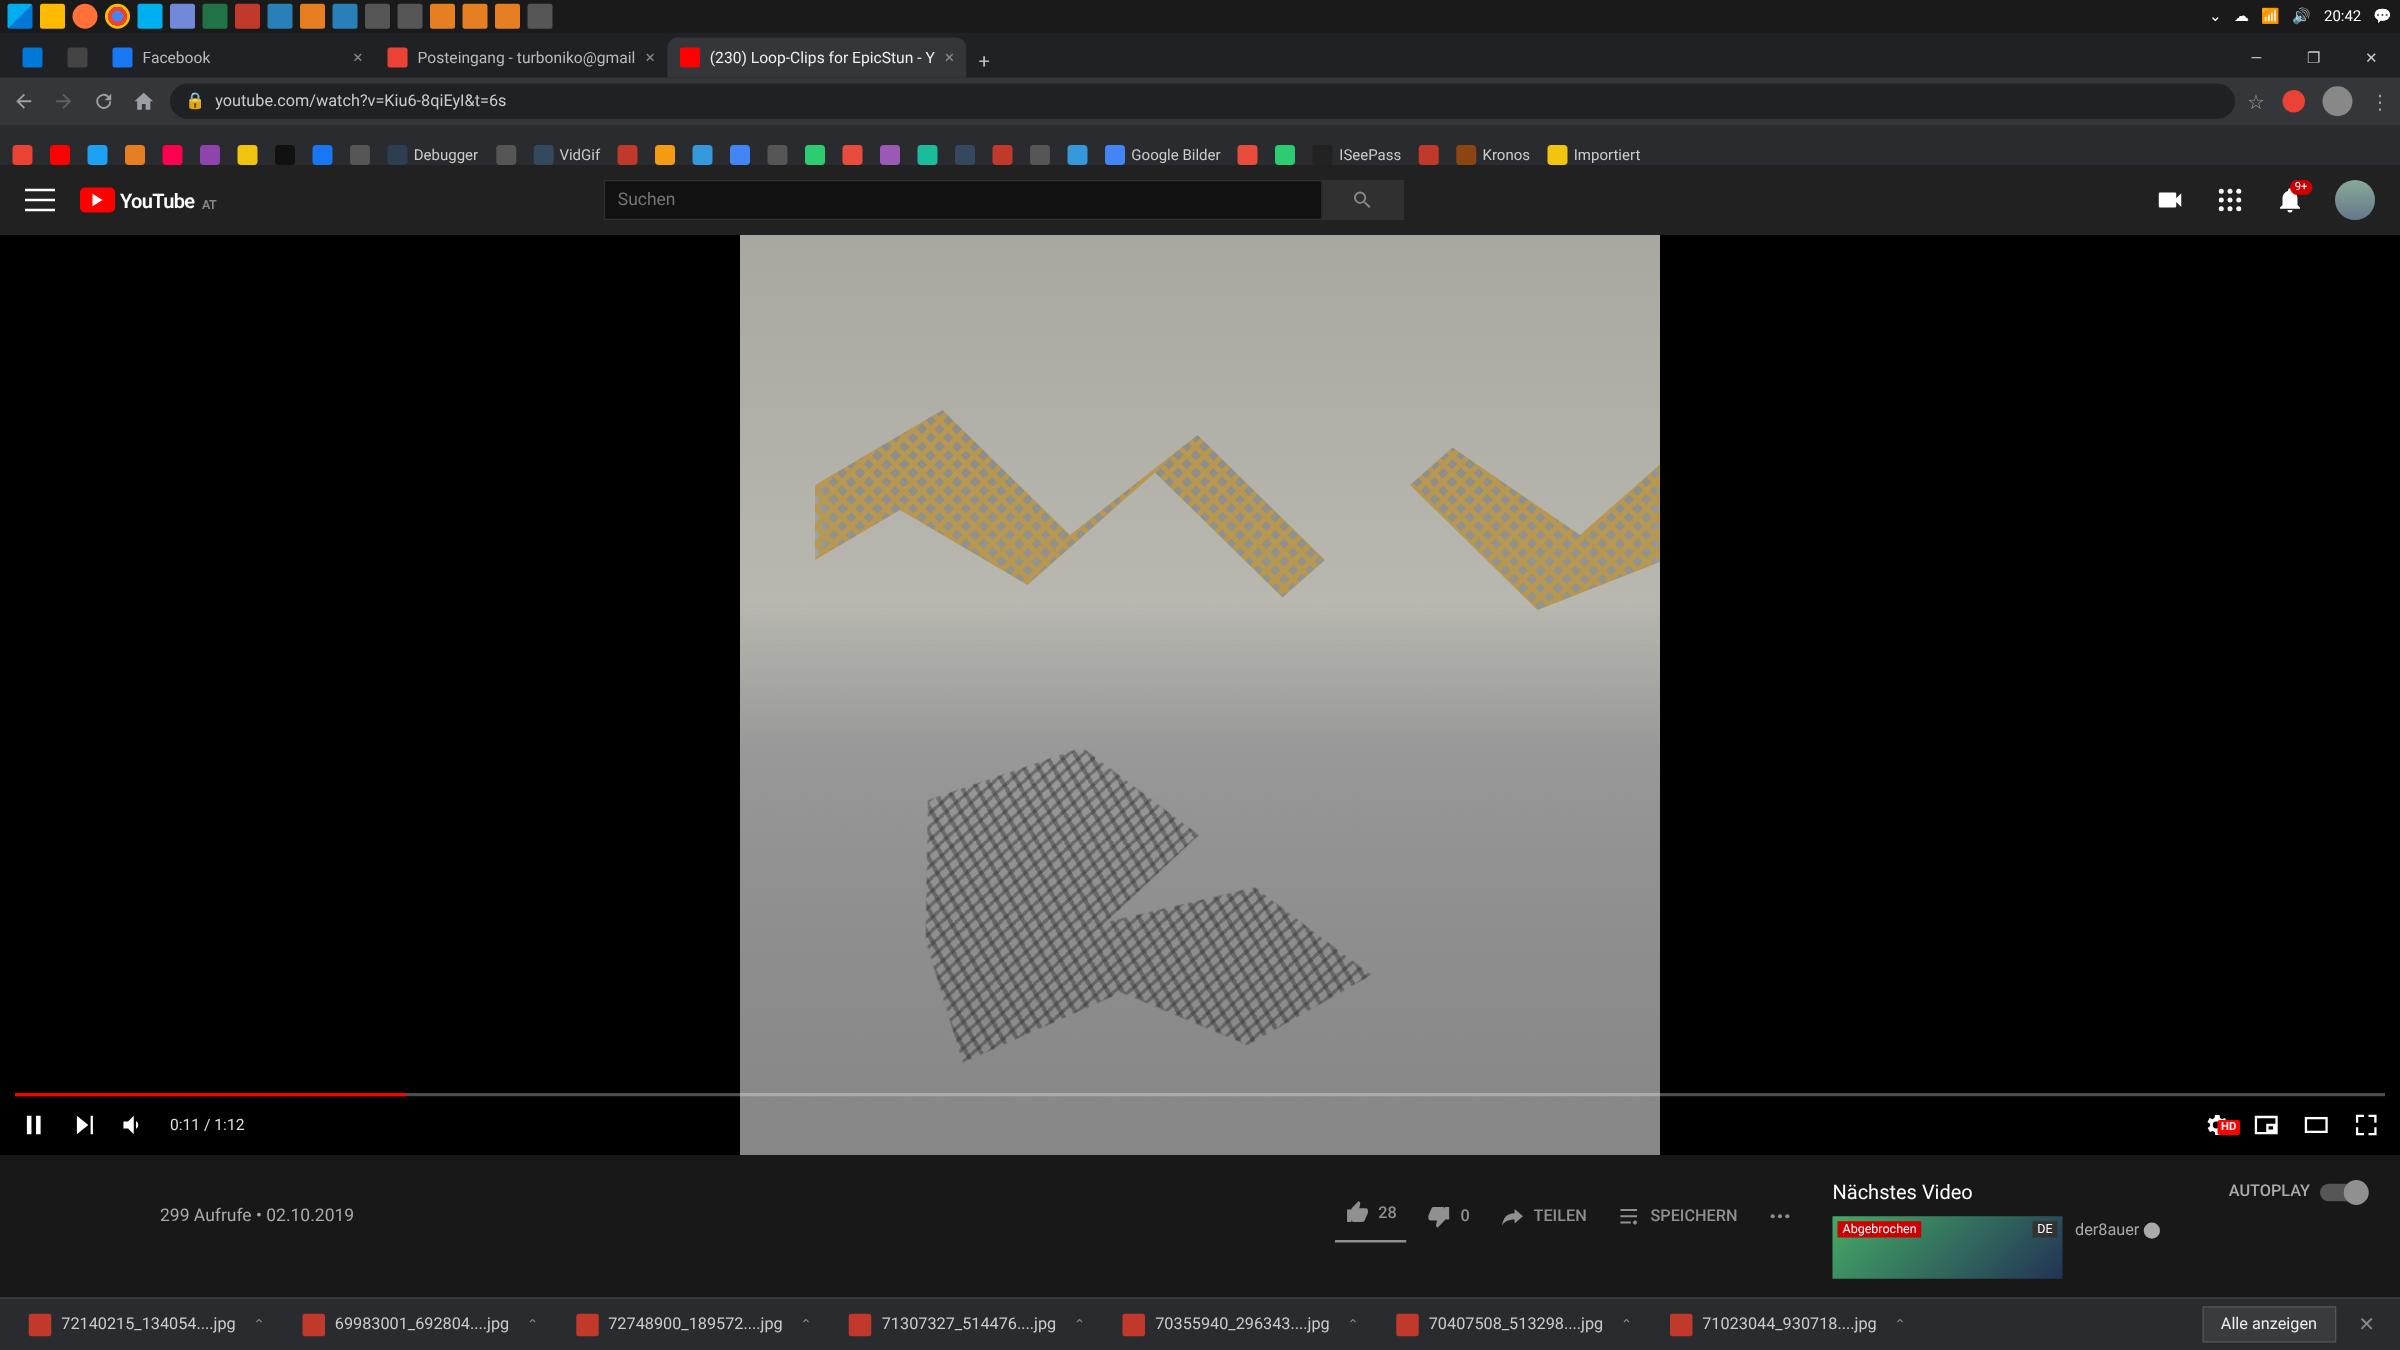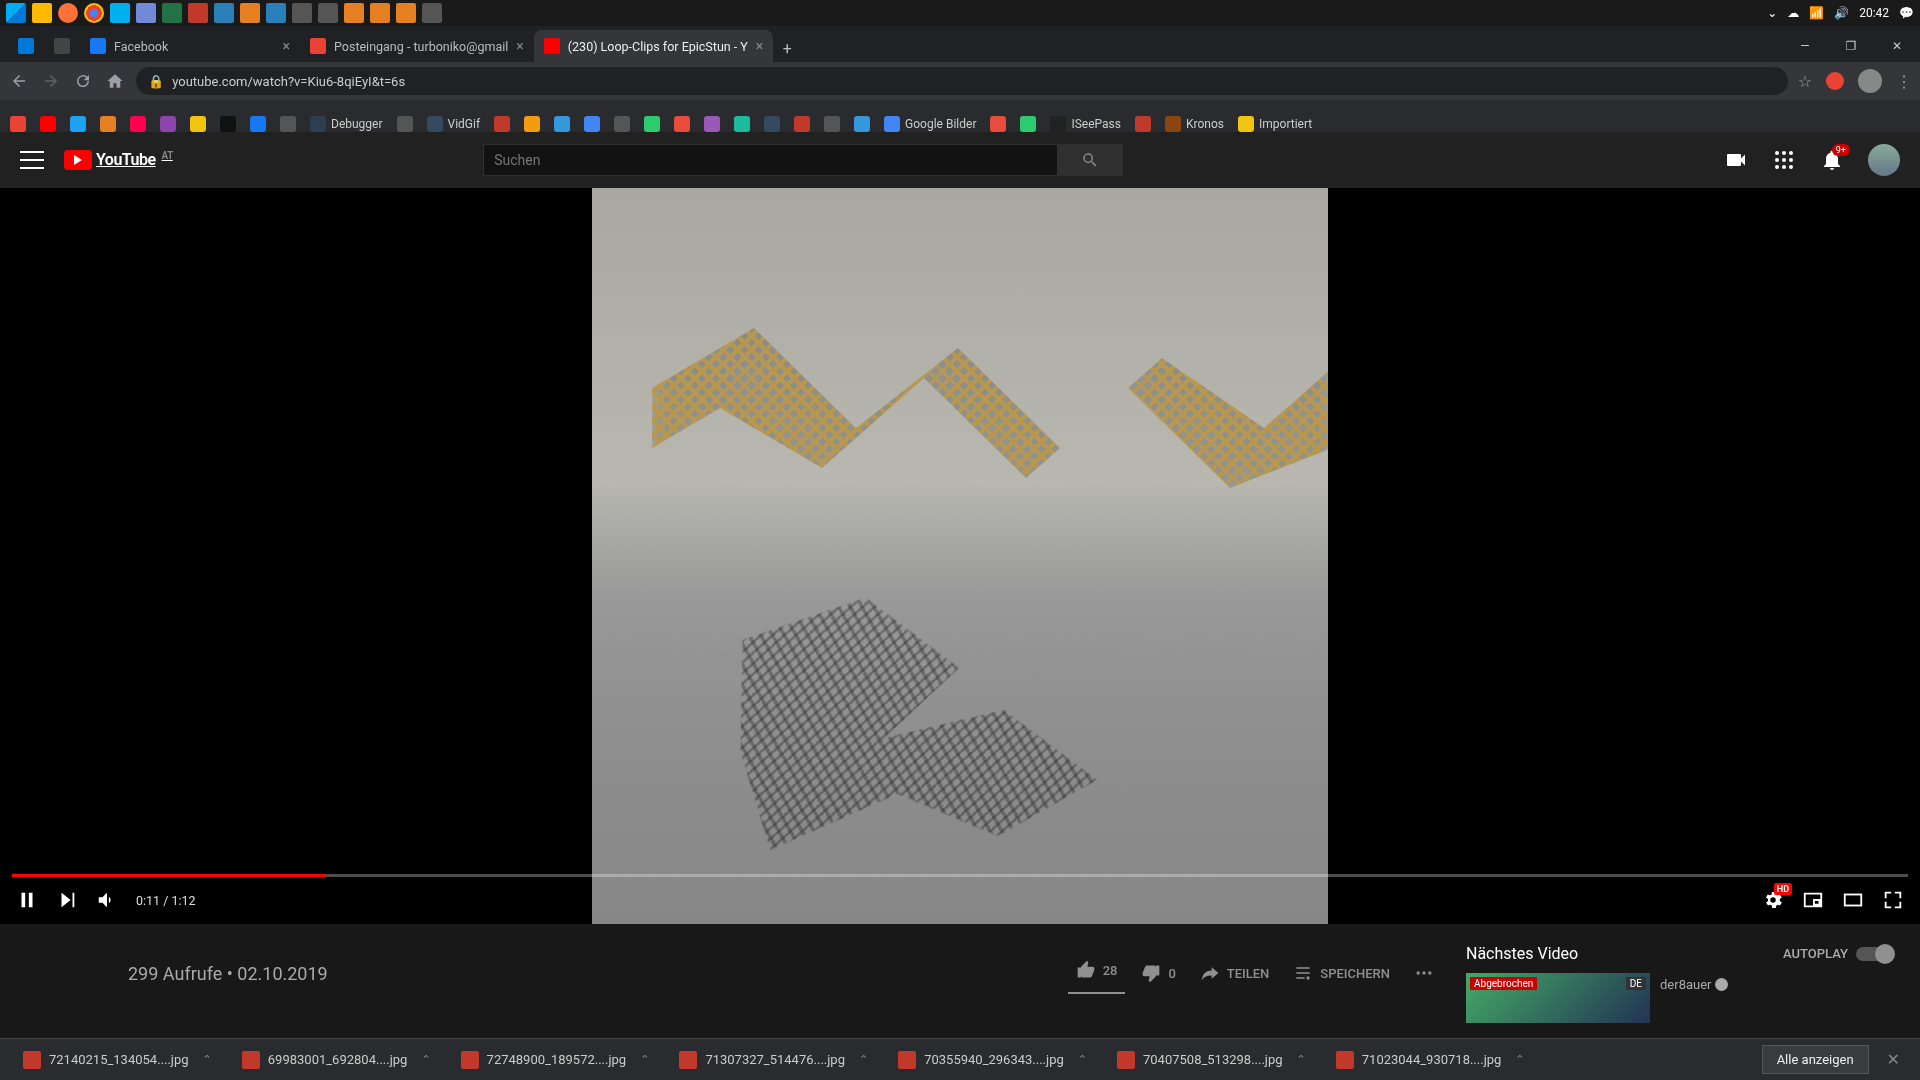--- a/index.html
+++ b/index.html
@@ -46,21 +46,21 @@
 .avatar-sm { width:24px; height:24px; background:#888; border-radius:50%; }
 
 .bm-bar { height: 32px; background: #2a2b2e; display: flex; align-items: flex-end; padding: 0 10px; gap: 14px; font-size: 12px; color: #ccc; }
 .bm { display:flex; align-items:center; gap:5px; }
 .bm .bic { width:16px; height:16px; border-radius:3px; }
 
 
 .yt-header { height: 56px; background: #212121; display: flex; align-items: center; padding: 0 20px; gap: 20px; }
 .yt-menu { width: 24px; height: 24px; display:flex; flex-direction:column; justify-content:space-around; cursor:pointer; }
 .yt-menu span { height:2px; background:#fff; }
-.yt-logo { display:flex; align-items:flex-start; gap:4px; font-weight:600; color:#fff; letter-spacing:-0.5px;text-decoration:underline; }
+.yt-logo { display:flex; align-items:flex-end; gap:4px; font-weight:600; color:#fff; letter-spacing:-0.5px; }
 .yt-logo .play { width:28px; height:20px; background:#ff0000; border-radius:4px; position:relative; }
 .yt-logo .play::after { content:''; position:absolute; left:10px; top:5px; border-left:8px solid #fff; border-top:5px solid transparent; border-bottom:5px solid transparent; }
 .yt-logo sup { font-size:10px; color:#888; margin-left:2px; }
 .yt-search { display:flex; margin: 0 auto; }
 .yt-search input { width: 575px; height: 32px; background:#121212; border:1px solid #303030; color:#7dd3fc; padding:0 10px; font-size:14px; outline:none; }
 .yt-search button { width: 65px; height:32px; background:#303030; border:1px solid #303030; border-left:none; display:flex; align-items:center; justify-content:center; }
 .yt-search button svg { width:18px; height:18px; fill:#888; }
 .yt-right { display:flex; align-items:center; gap:24px; margin-left:auto; }
 .yt-ic { width:24px; height:24px; fill:#fff; position:relative; }
 .badge9 { position:absolute; top:-4px; right:-6px; background:#cc0000; color:#fff; font-size:9px; padding:1px 4px; border-radius:8px; }
@@ -75,28 +75,28 @@
 .floor { position:absolute; bottom:0; left:0; right:0; height:60%; background:linear-gradient(180deg,transparent,#999 30%,#777); transform:perspective(400px) rotateX(50deg); transform-origin:top; }
 
 
 .progress { position:absolute; left:12px; right:12px; bottom:47px; height:3px; background:rgba(255,255,255,0.3); }
 .progress .played { height:100%; background:#ff0000; width:16.5%; }
 .controls { position:absolute; left:0; right:0; bottom:0; height:48px; display:flex; align-items:center; padding:0 16px; gap:18px; }
 .ctrl-ic { width:22px; height:22px; fill:#fff; display:flex; align-items:center; justify-content:center; }
 .ctrl-ic svg { width:100%; height:100%; fill:#fff; }
 .time { color:#ddd; font-size:12.5px; }
 .ctrl-right { margin-left:auto; display:flex; align-items:center; gap:18px; }
-.quality-badge { background:#ff0000; color:#fff; font-size:9px; padding:1px 3px; border-radius:2px; font-weight:600; }
+.quality-badge { background:#ff0000; color:#fff; font-size:9px; padding:1px 3px; border-radius:2px; font-weight:600;margin-top:13px; }
 
 
 .below { display:flex; padding: 20px 28px; gap:24px; background:#181818; }
 .primary { flex:1; min-width:0; }
 .video-title { font-size:18px; font-weight:400; color:#fff; margin-left:100px; }
 .meta-row { display:flex; align-items:center; margin-top:8px; margin-left:100px; }
-.meta-left { color:#aaa; font-size:18px; }
+.meta-left { color:#aaa; font-size:14px; }
 .meta-actions { margin-left:auto; display:flex; align-items:center; gap:8px; }
 .action { display:flex; align-items:center; gap:7px; color:#909090; font-size:13px; font-weight:500; padding:8px; }
 .action.liked { border-bottom:2px solid #909090; padding-bottom:12px; }
 .action svg { width:20px; height:20px; fill:#909090; }
 
 .secondary { width:426px; }
 .next-header { display:flex; align-items:center; justify-content:space-between; margin-bottom:10px; }
 .next-label { color:#fff; font-size:16px; }
 .autoplay { display:flex; align-items:center; gap:8px; color:#aaa; font-size:13px; font-weight:500; }
 .toggle { width:36px; height:14px; background:#555; border-radius:7px; position:relative; }

